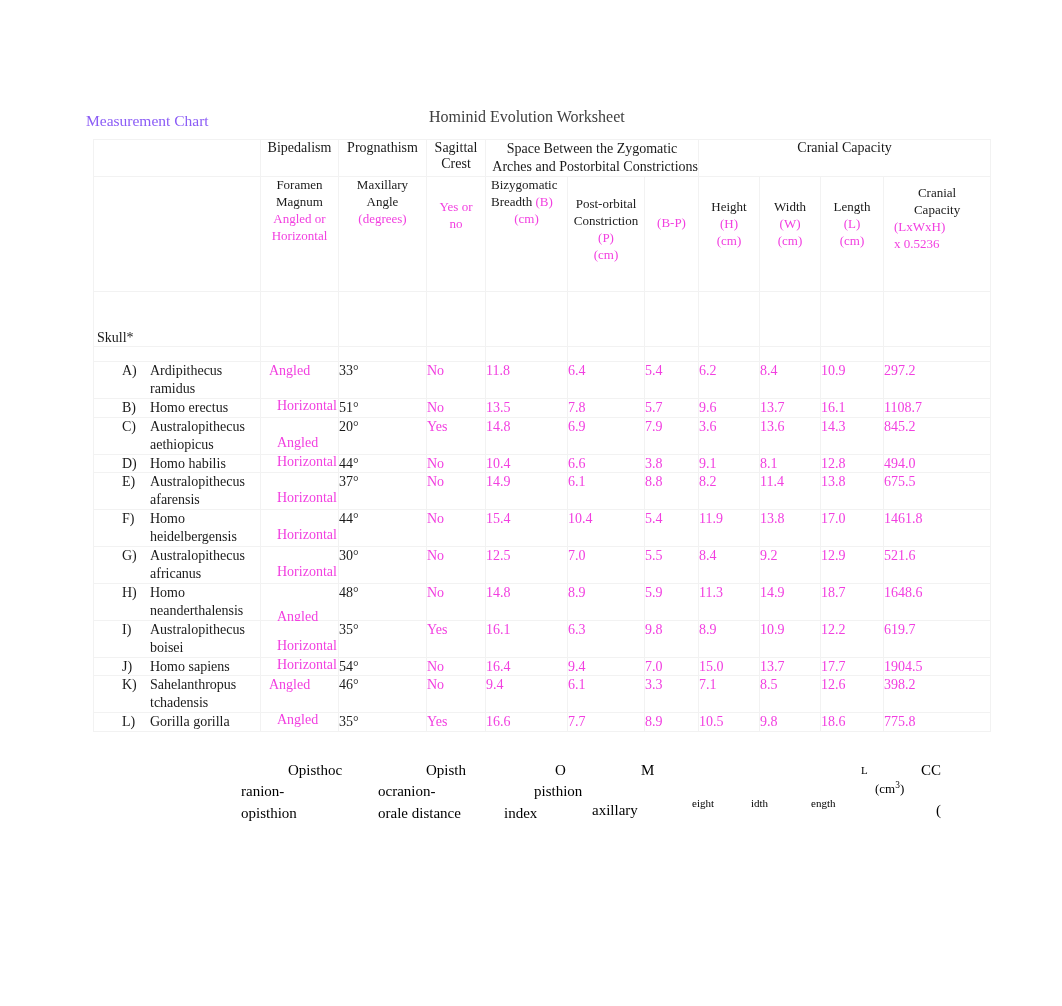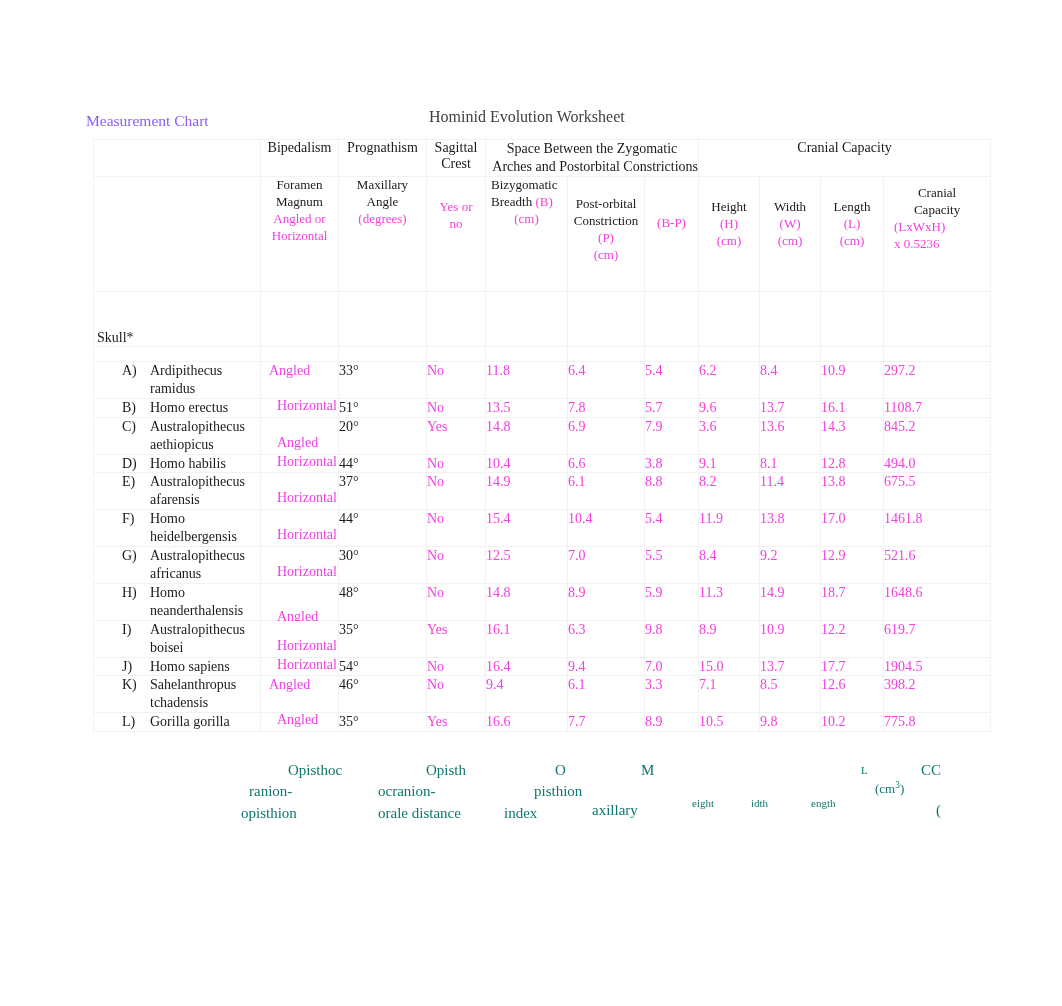--- a/index.html
+++ b/index.html
@@ -138,21 +138,21 @@
     padding-left: 8px;
     text-align: left;
   }
   .numcell.prog { padding-left: 13px; }
   .numcell.sag  { padding-left: 8px; }
 
   
   .frag {
     position: absolute;
     font-size: 15px;
-    color: #0f766e;
+    color: #000000;
     line-height: 1.35;
     white-space: nowrap;
     text-align: right;
   }
   .frag.small { font-size: 11px; }
   .frag.tiny  { font-size: 13px; }
   sup.cube { font-size: 0.72em; vertical-align: super; }
 </style>
 </head>
 <body>
@@ -503,28 +503,28 @@
           <td class="biped-cell">
             <span class="pink biped-val biped-bottom" style="">Angled</span>
           </td>
           <td class="numcell prog"><span class="black">35°</span></td>
           <td class="numcell sag"><span class="pink">Yes</span></td>
           <td class="numcell "><span class="pink">16.6</span></td>
           <td class="numcell "><span class="pink">7.7</span></td>
           <td class="numcell "><span class="pink">8.9</span></td>
           <td class="numcell "><span class="pink">10.5</span></td>
           <td class="numcell "><span class="pink">9.8</span></td>
-          <td class="numcell "><span class="pink">10.2</span></td>
+          <td class="numcell "><span class="pink">18.6</span></td>
           <td class="numcell "><span class="pink">775.8</span></td>
         </tr>
       </tbody>
   </table>
 
   <div class="frag" style="left:288px; top:760px;">Opisthoc</div>
-  <div class="frag" style="left:241px; top:781px;margin-left:8px;">ranion-</div>
+  <div class="frag" style="left:241px; top:781px;">ranion-</div>
   <div class="frag" style="left:241px; top:803px;">opisthion</div>
 
   <div class="frag" style="left:426px; top:760px;">Opisth</div>
   <div class="frag" style="left:378px; top:781px;">ocranion-</div>
   <div class="frag" style="left:378px; top:803px;">orale distance</div>
 
   <div class="frag" style="left:555px; top:760px;">O</div>
   <div class="frag" style="left:504px; top:781px;margin-left:30px;">pisthion</div>
   <div class="frag" style="left:504px; top:803px;">index</div>
 

